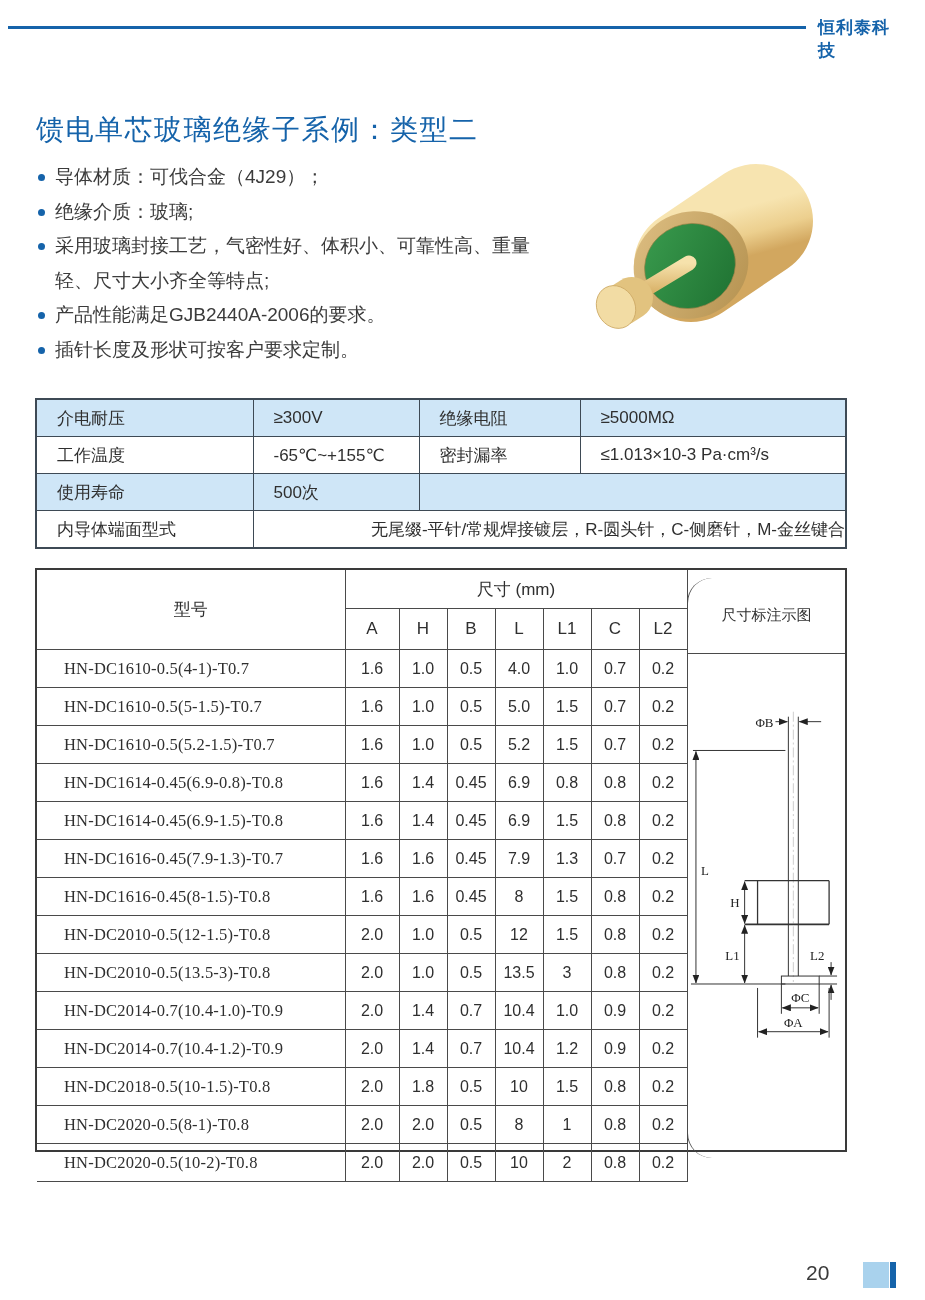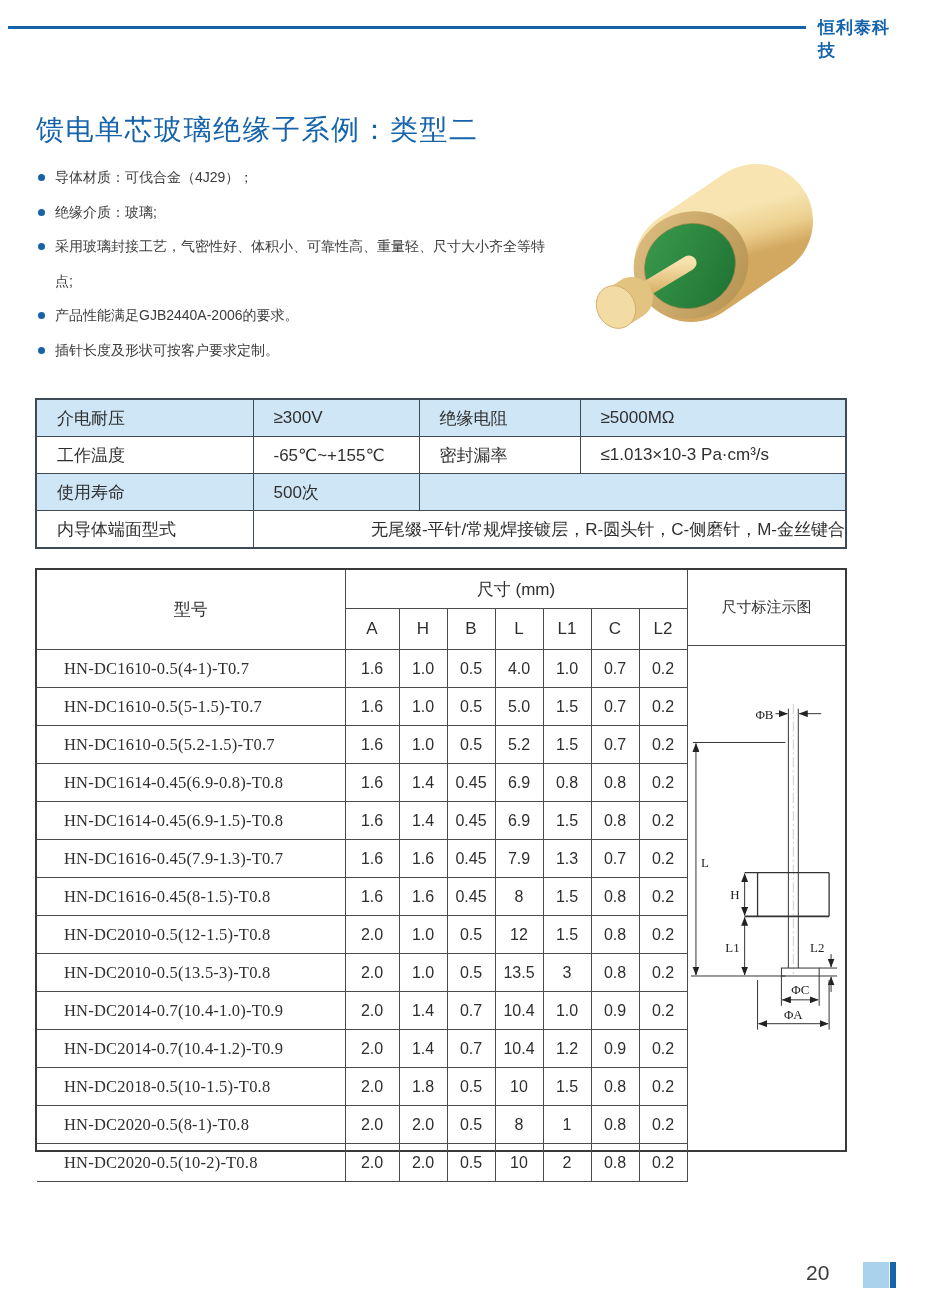--- a/index.html
+++ b/index.html
@@ -13,21 +13,21 @@
     position:relative;width:896px;height:1300px;background:#ffffff;overflow:hidden;
     font-family:"Liberation Sans","DejaVu Sans",sans-serif;color:var(--ink);
   }
   
   .head-rule{position:absolute;left:8px;top:26px;width:798px;height:3px;background:var(--accent);}
   .company{position:absolute;left:818px;top:16px;font-size:17px;font-weight:700;color:var(--accent);letter-spacing:1px;}
   
   .title{position:absolute;left:36px;top:92px;font-size:28px;font-weight:400;color:var(--accent);letter-spacing:1.5px;}
   
   .features{position:absolute;left:38px;top:160px;width:524px;margin:0;padding:0;list-style:none;}
-  .features li{position:relative;padding-left:17px;font-size:14px;line-height:34.5px;color:#3b3b3b;}
+  .features li{position:relative;padding-left:17px;font-size:19px;line-height:34.5px;color:#3b3b3b;}
   .features .dot{position:absolute;left:0;top:14px;width:7px;height:7px;border-radius:50%;background:var(--accent);}
   
   .product{position:absolute;left:575px;top:155px;width:320px;height:210px;}
   
   .specs{position:absolute;left:35px;top:398px;width:810px;border-collapse:collapse;table-layout:fixed;
          font-size:17px;color:#2f2f2f;}
   .specs td{border:1px solid #3e4a55;height:36px;padding:0 0 0 20px;background:#fff;}
   .specs tr.alt td{background:var(--lightblue);}
   .specs td.center{text-align:right;padding-left:0;border-radius:8px;}
   .specs{border:2px solid #3e4a55;}
@@ -35,21 +35,21 @@
   .bigtable{position:absolute;left:35px;top:568px;width:808px;height:580px;border:2px solid #3a3a3a;background:#fff;}
   table.dims{border-collapse:collapse;table-layout:fixed;width:650px;font-size:16px;color:#2f2f2f;}
   table.dims th,table.dims td{border:1px solid #4a4a4a;font-weight:normal;}
   table.dims thead tr:first-child th{height:36px;font-size:17px;}
   table.dims thead tr:last-child th{height:38px;font-size:17px;}
   table.dims tbody td{height:35px;text-align:center;}
   table.dims td.model{text-align:left;padding-left:27px;font-size:16.5px;letter-spacing:0.2px;font-family:Liberation Serif, serif;}
   table.dims th.model-h{font-size:17px;margin-left:20px;}
   table.dims tr>*:first-child{border-left:none;}
   table.dims thead tr:first-child>*{border-top:none;}
-  .diagram-col{position:absolute;left:650px;top:0;width:157px;height:100%;border-left:1px solid #4a4a4a;}
+  .diagram-col{position:absolute;left:650px;top:8px;width:157px;height:100%;border-left:1px solid #4a4a4a;border-radius:25px;}
   .diagram-head{height:75px;border-bottom:1px solid #4a4a4a;display:flex;align-items:center;justify-content:center;
                 font-size:15px;color:#2f2f2f;}
   .diagram-body{height:501px;}
   .dwg-text{font-family:"Liberation Serif","DejaVu Serif",serif;font-size:13px;fill:#222;}
   
   .page-num{position:absolute;left:806px;top:1261px;width:48px;text-align:left;font-size:21px;color:#3a3a3a;}
   .footer-sq-light{position:absolute;left:863px;top:1262px;width:26px;height:26px;background:var(--footer-light);}
   .footer-sq-dark{position:absolute;left:890px;top:1262px;width:35px;height:26px;background:var(--accent);}
 </style>
 </head>

